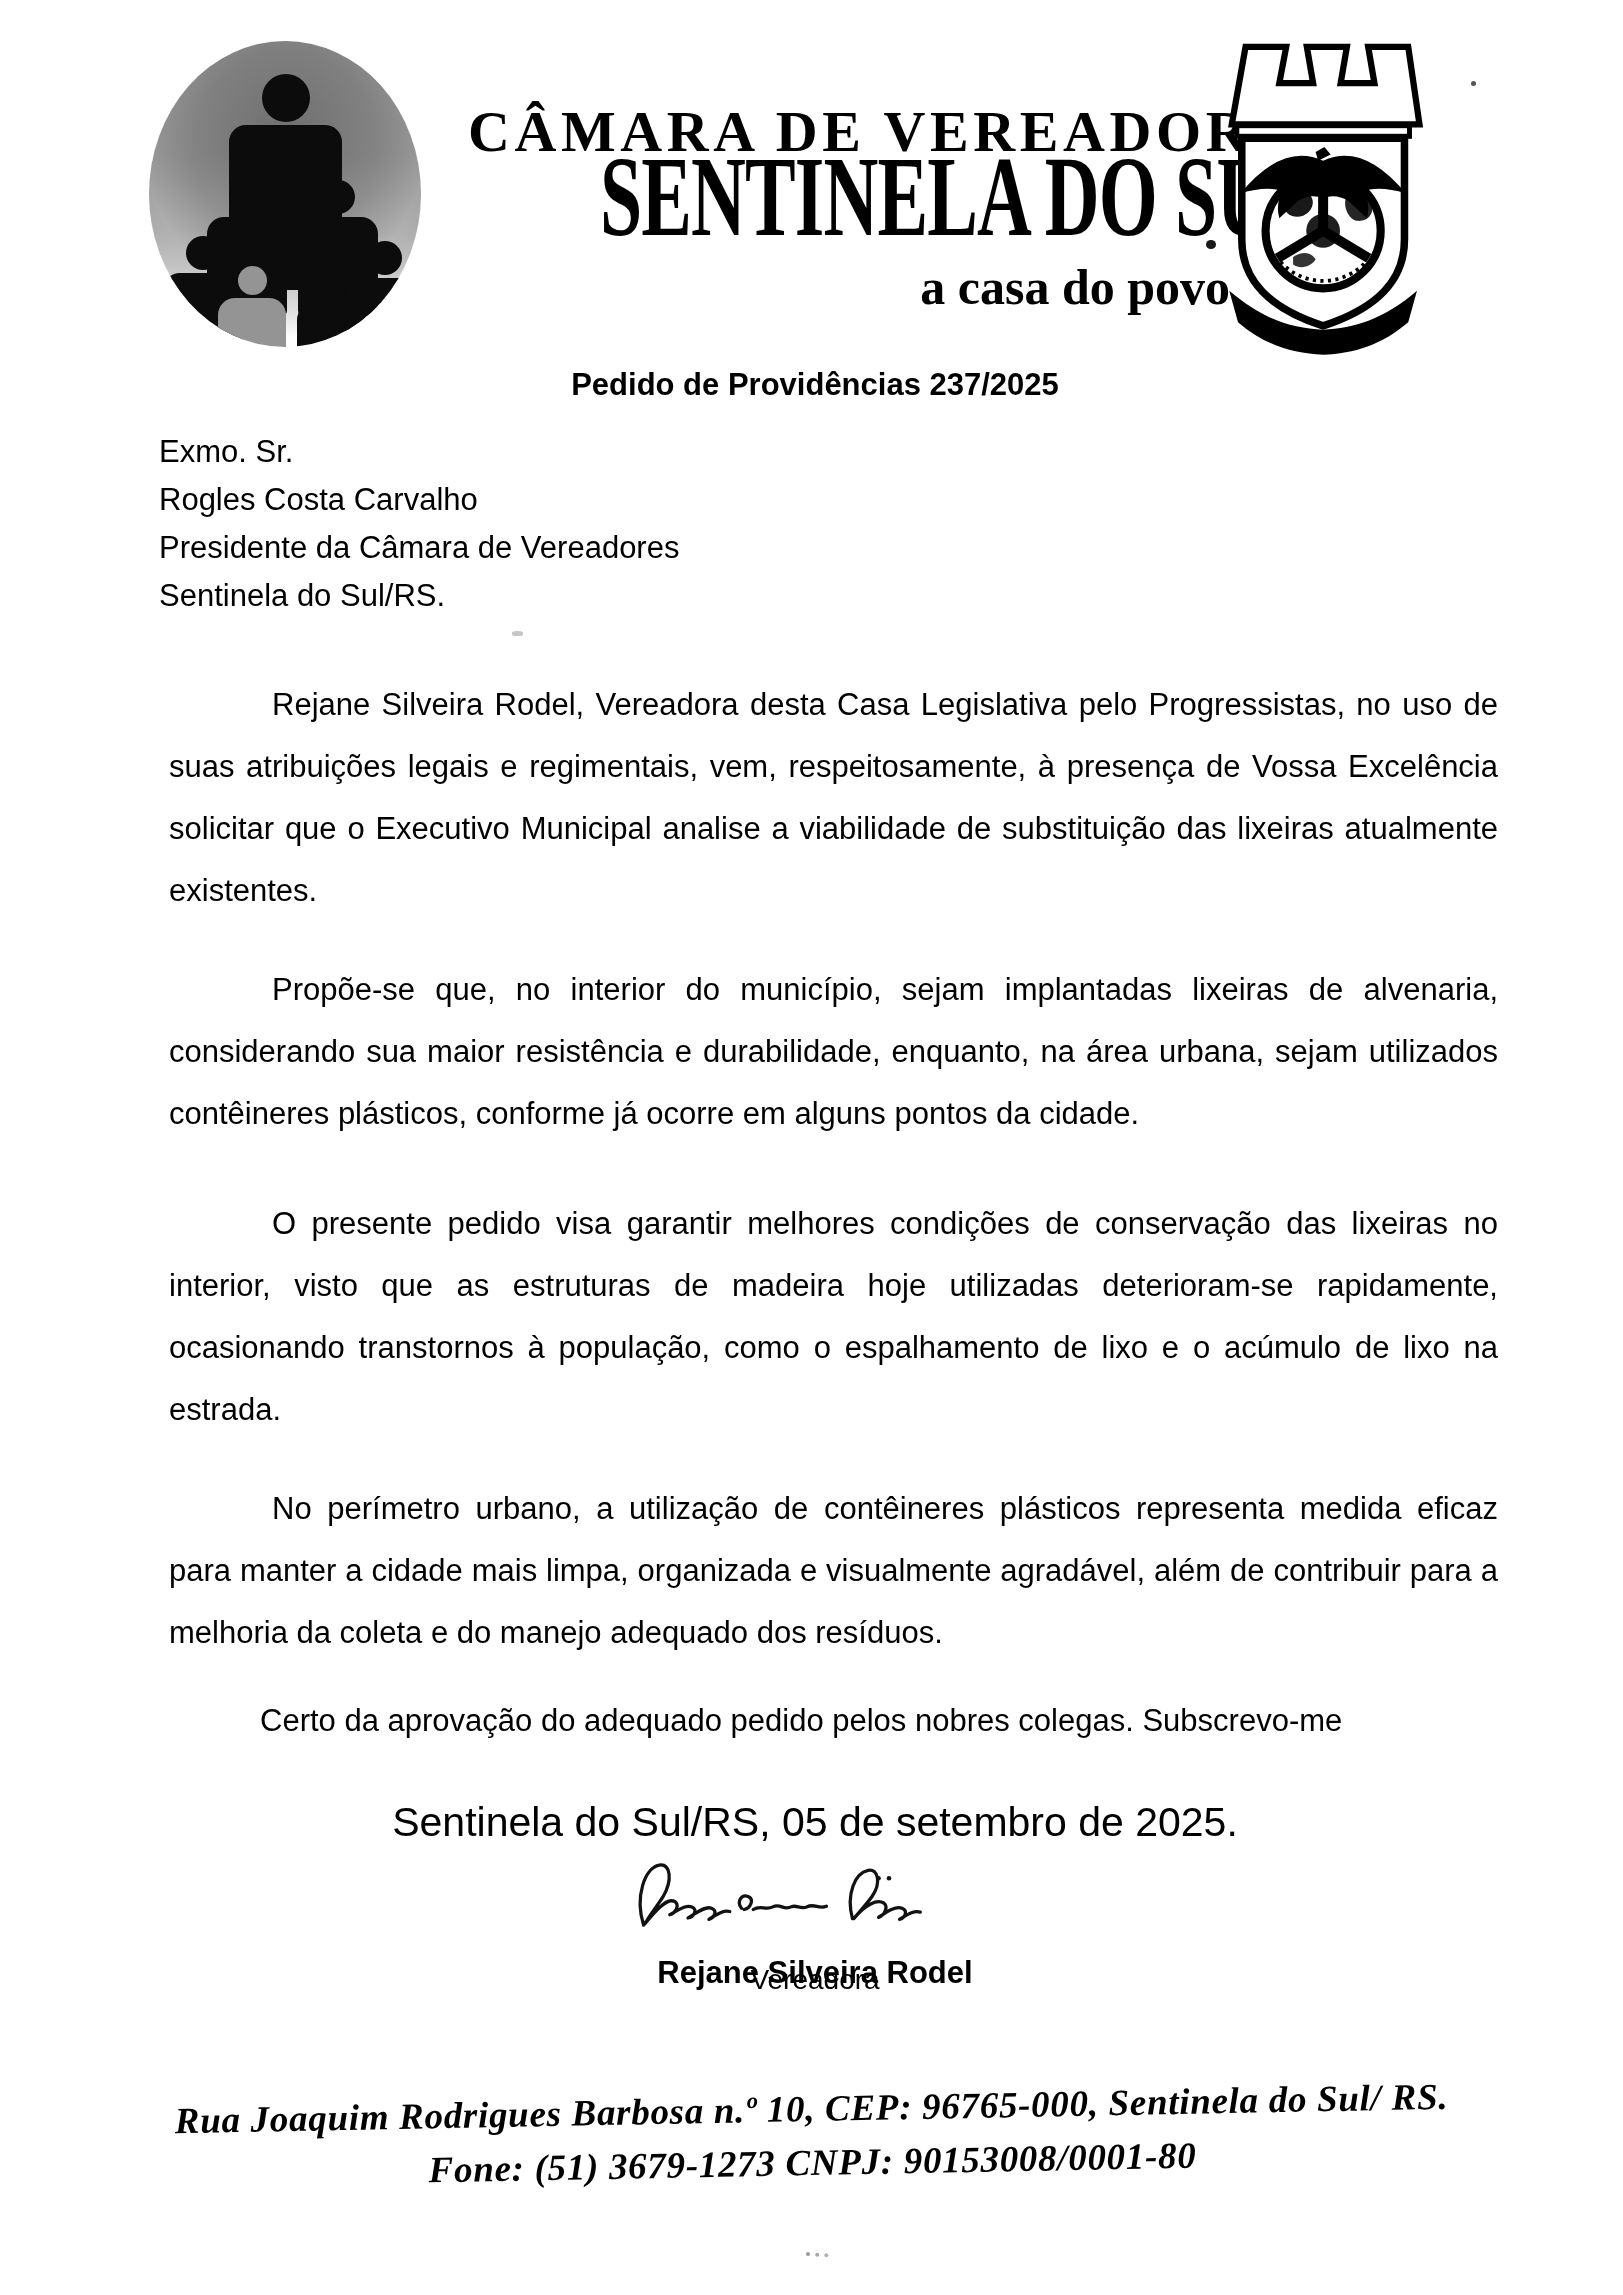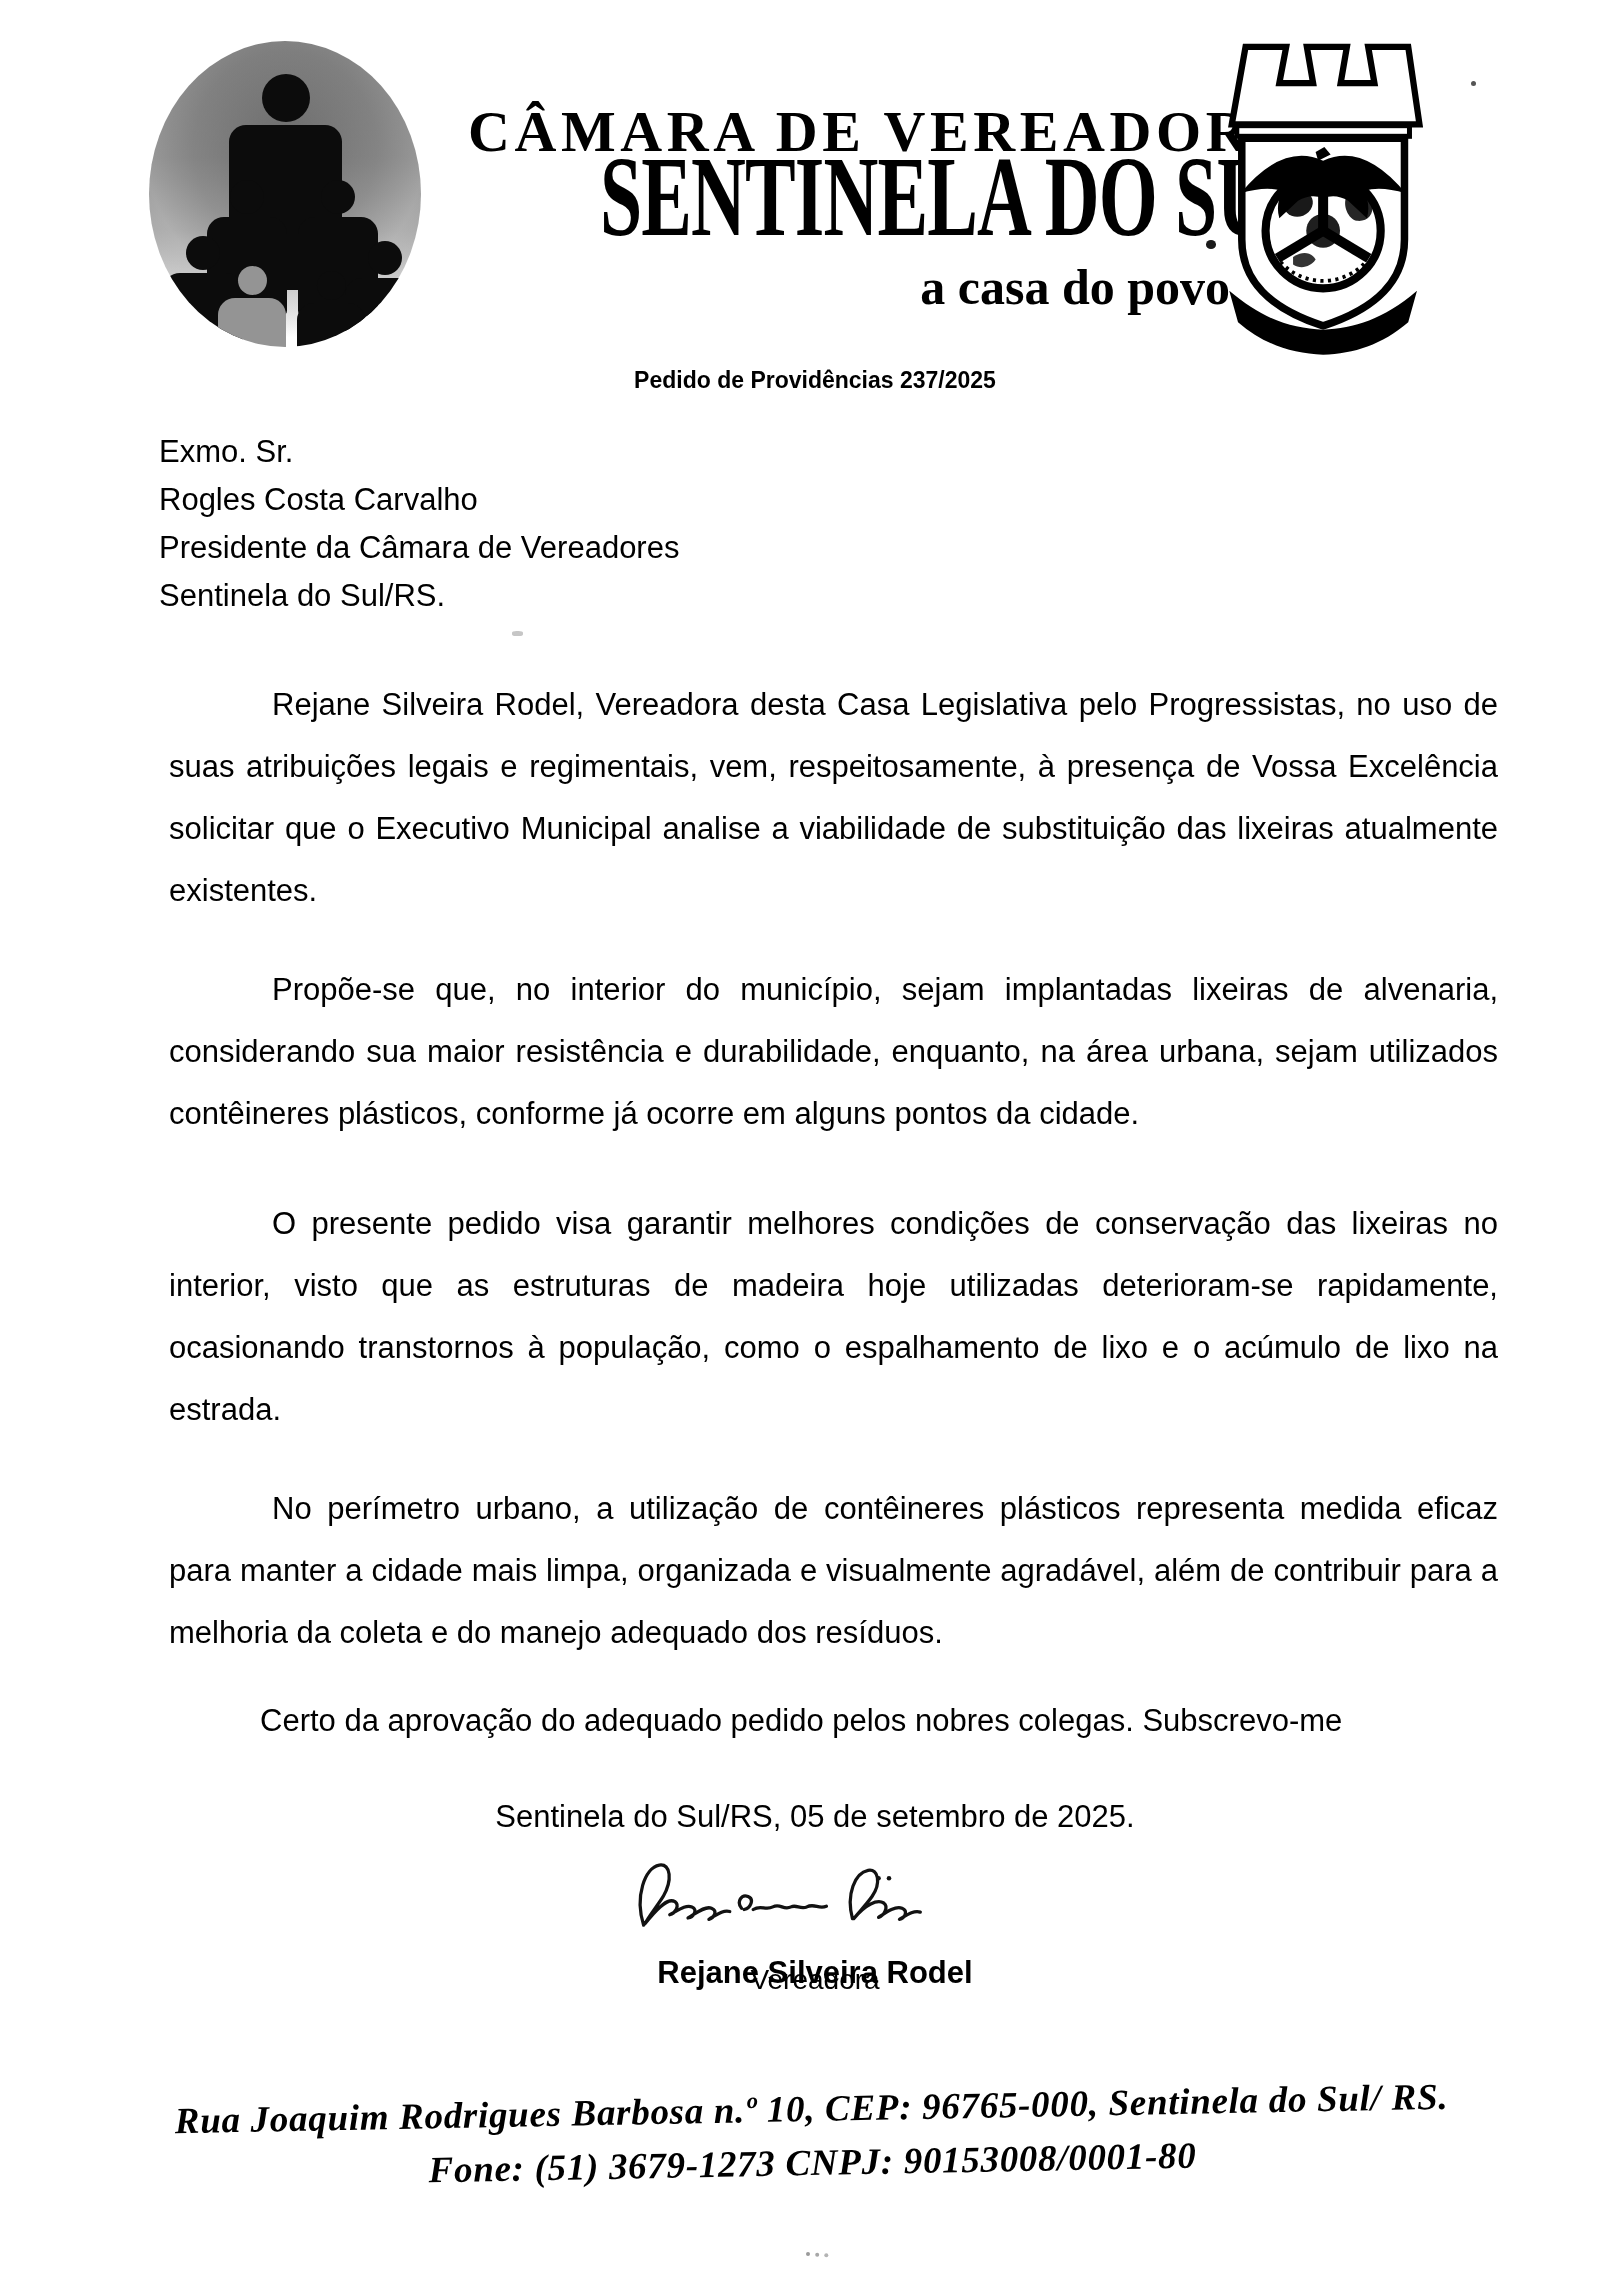--- a/index.html
+++ b/index.html
@@ -40,36 +40,36 @@
   }
   .org-tagline{
     position:absolute; top:258px; right:393px;
     font-family:"Liberation Serif", serif; font-weight:bold; font-size:50px; white-space:nowrap;
   }
   .crest{ position:absolute; left:1213px; top:31px; }
 
   
   .doc-title{
     position:absolute; left:157px; top:367px; width:1316px; text-align:center;
-    font-weight:bold; font-size:23px;
+    font-weight:bold; font-size:31px;
   }
   .recipient{
     position:absolute; left:159px; top:428px; width:1316px;
     font-size:31px; line-height:48px;
   }
   .par{
     position:absolute; left:157px; width:1329px; margin:12px;
     font-size:31px; line-height:62px; text-align:justify; text-indent:103px;
   }
   .p1{ top:662px; } .p2{ top:947px; } .p3{ top:1181px; } .p4{ top:1466px; }
   .closing{ position:absolute; left:157px; top:1690px; width:1329px; margin:0;
     font-size:31px; line-height:62px; text-indent:103px; }
   .dateline{
     position:absolute; left:157px; top:1799px; width:1316px; text-align:center;
-    font-size:31px;
+    font-size:41px;
   }
 
   
   .sig-script{ position:absolute; left:623px; top:1856px; }
   .sig-name{
     position:absolute; left:157px; top:1927px; width:1316px; text-align:center;
     font-size:31px; font-weight:bold;margin-top:28px;
   }
   .sig-role{
     position:absolute; left:157px; top:1964px; width:1316px; text-align:center;

